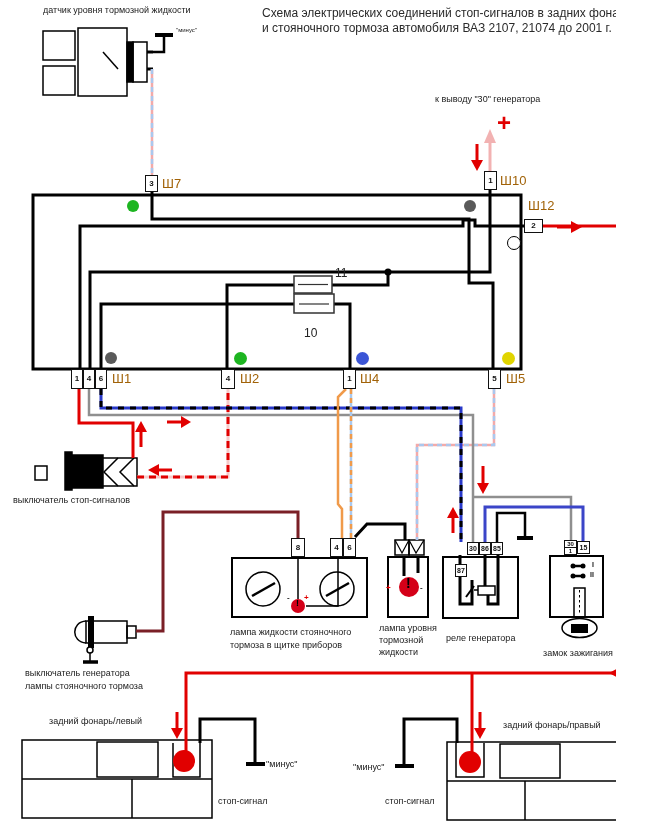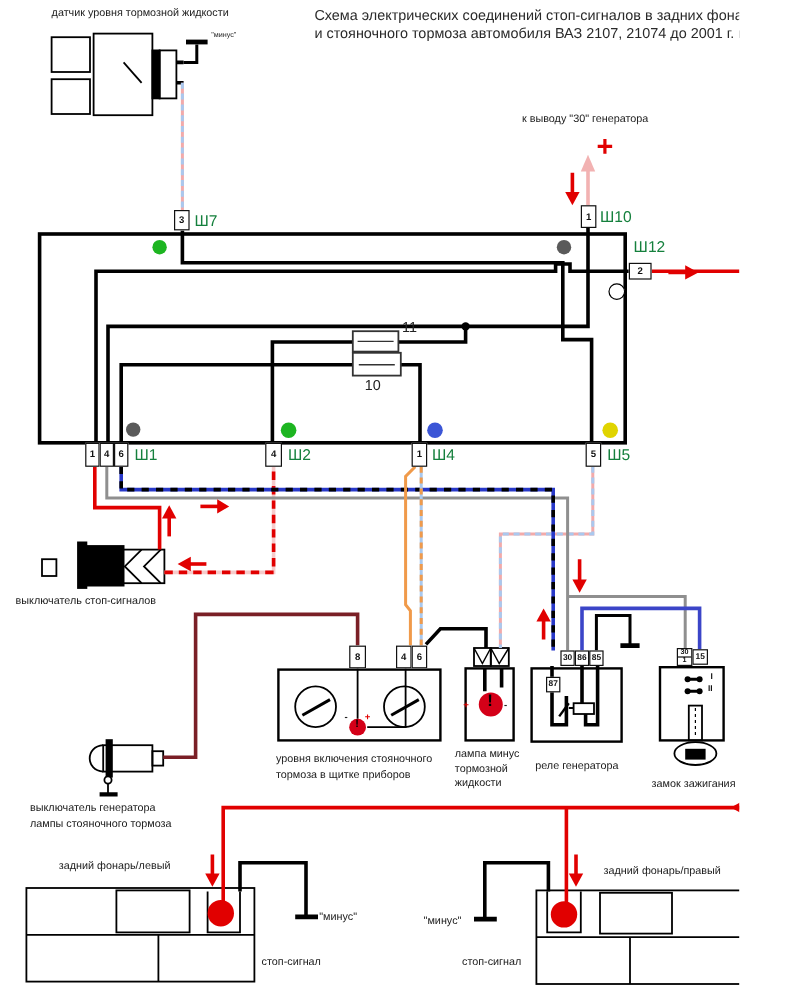--- a/index.html
+++ b/index.html
@@ -1,21 +1,21 @@
 <!DOCTYPE html>
 <html><head>
 <meta charset="utf-8">
 <style>
   html,body{margin:0;padding:0;background:#fff;}
   #canvas{position:relative;width:616px;height:836px;background:#fff;overflow:hidden;
           font-family:Liberation Sans, sans-serif;}
   #wires-svg{position:absolute;left:0;top:0;z-index:1;}
   .lbl{position:absolute;font-size:9px;color:#1a1a1a;white-space:nowrap;z-index:3;}
   .title-line{position:absolute;font-size:12px;color:#2a2a2a;white-space:nowrap;z-index:3;}
-  .conn-label{position:absolute;font-size:13px;color:#15803d;white-space:nowrap;z-index:3;}
+  .conn-label{position:absolute;font-size:13px;color:#a16207;white-space:nowrap;z-index:3;}
   .fuse-num{position:absolute;font-size:12px;color:#222;z-index:3;}
   .pin-box{position:absolute;background:#fff;border:1.2px solid #111;box-sizing:border-box;
            display:flex;flex-direction:column;align-items:center;justify-content:center;
            font-size:8px;font-weight:bold;color:#111;z-index:2;line-height:1;}
   .pin-box .l2{border-top:1px solid #111;width:100%;text-align:center;}
   .dot{position:absolute;border-radius:50%;z-index:2;}
   .sign{position:absolute;font-size:8px;font-weight:bold;z-index:3;}
   .plus-big{position:absolute;font-size:24px;font-weight:bold;color:#e10000;z-index:3;}
   .excl{position:absolute;font-weight:bold;color:#000;z-index:3;}
   .tiny{font-size:6px;}
@@ -229,28 +229,28 @@
 </svg>
 
 <div class="lbl" style="left:43px;top:5px;">датчик уровня тормозной жидкости</div>
 <div class="title-line" style="left:262px;top:6px;">Схема электрических соединений стоп-сигналов в задних фонарях</div>
 <div class="title-line" style="left:262px;top:21px;">и стояночного тормоза автомобиля ВАЗ 2107, 21074 до 2001 г. в.</div>
 <div class="lbl tiny" style="left:176px;top:27px;">"минус"</div>
 <div class="lbl" style="left:435px;top:94px;">к выводу "30" генератора</div>
 <div class="plus-big" style="left:497px;top:109px;">+</div>
 
 <div class="fuse-num" style="left:335px;top:266px;">11</div>
-<div class="fuse-num" style="left:304px;top:314px;">10</div>
+<div class="fuse-num" style="left:304px;top:326px;">10</div>
 
 <div class="lbl" style="left:13px;top:495px;">выключатель стоп-сигналов</div>
 
-<div class="lbl" style="left:230px;top:627px;">уровня включения стояночного</div>
+<div class="lbl" style="left:230px;top:627px;">лампа жидкости стояночного</div>
 <div class="lbl" style="left:230px;top:640px;">тормоза в щитке приборов</div>
 
-<div class="lbl" style="left:379px;top:623px;">лампа минус</div>
+<div class="lbl" style="left:379px;top:623px;">лампа уровня</div>
 <div class="lbl" style="left:379px;top:635px;">тормозной</div>
 <div class="lbl" style="left:379px;top:647px;">жидкости</div>
 
 <div class="lbl" style="left:446px;top:633px;">реле генератора</div>
 <div class="lbl" style="left:543px;top:648px;">замок зажигания</div>
 
 <div class="lbl" style="left:25px;top:668px;">выключатель генератора</div>
 <div class="lbl" style="left:25px;top:681px;">лампы стояночного тормоза</div>
 
 <div class="lbl" style="left:49px;top:716px;">задний фонарь/левый</div>

